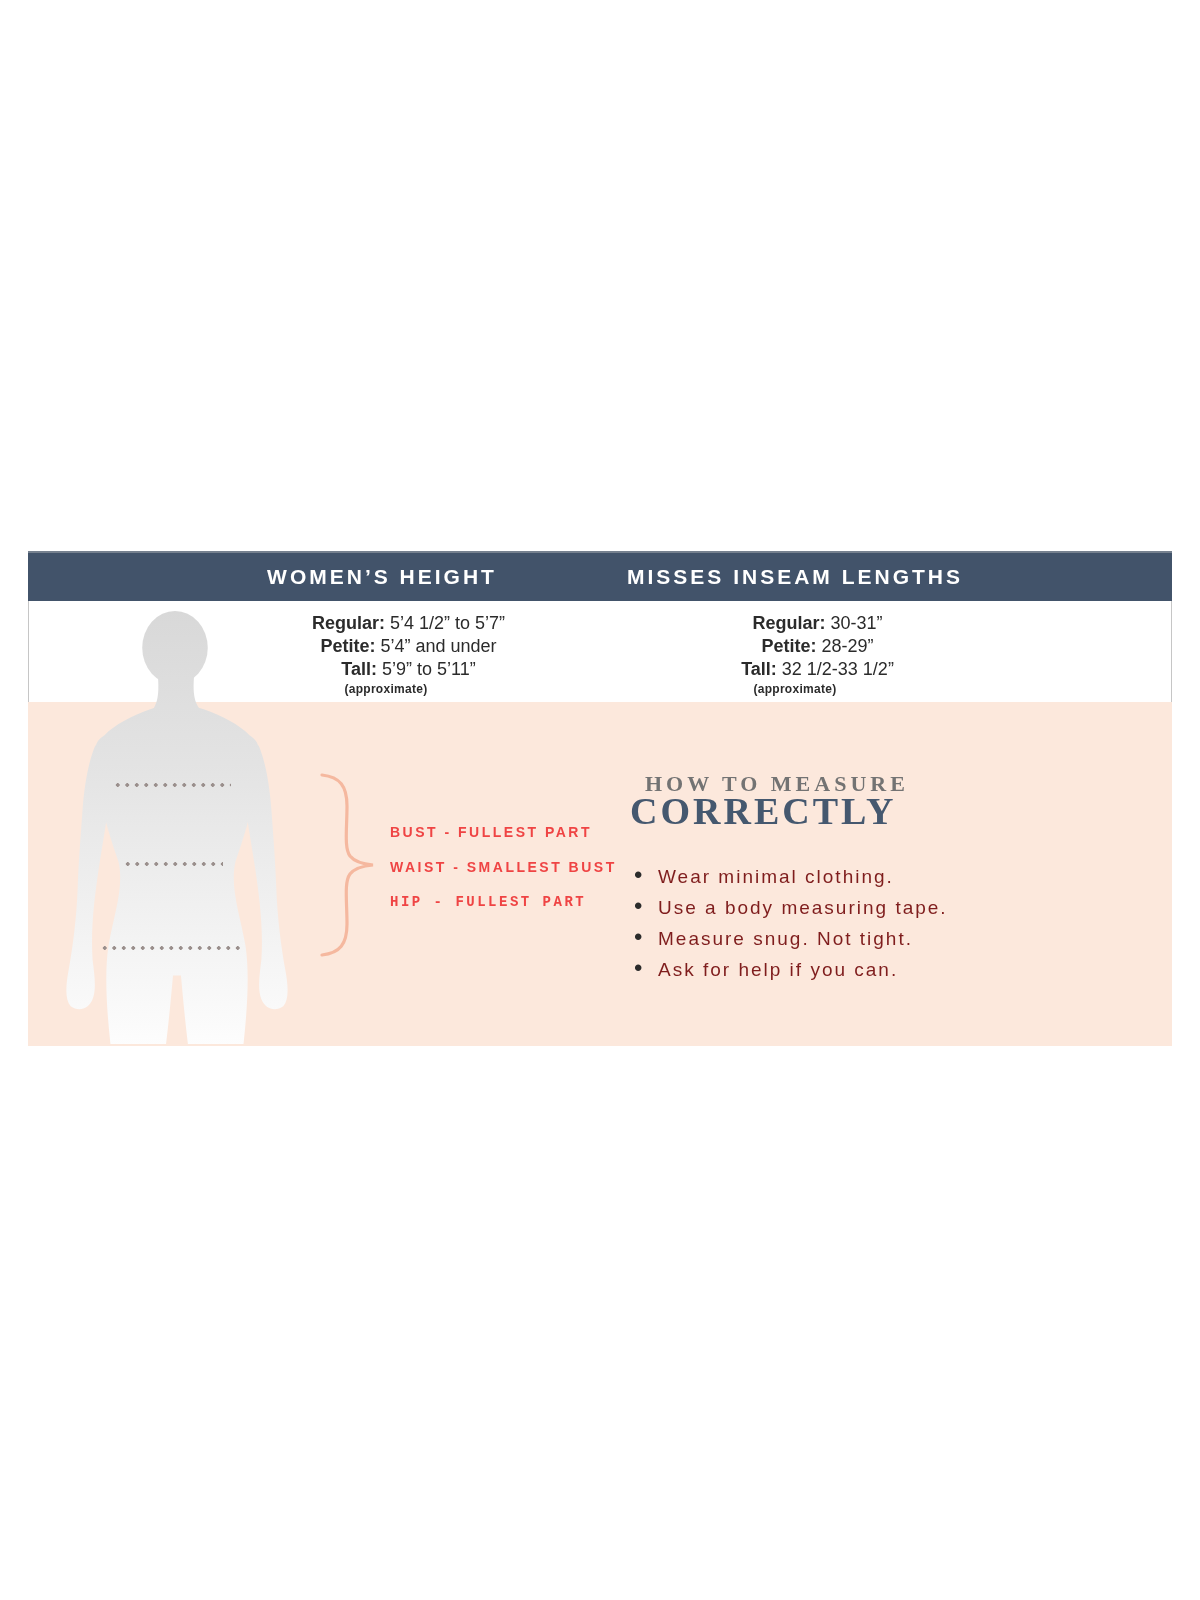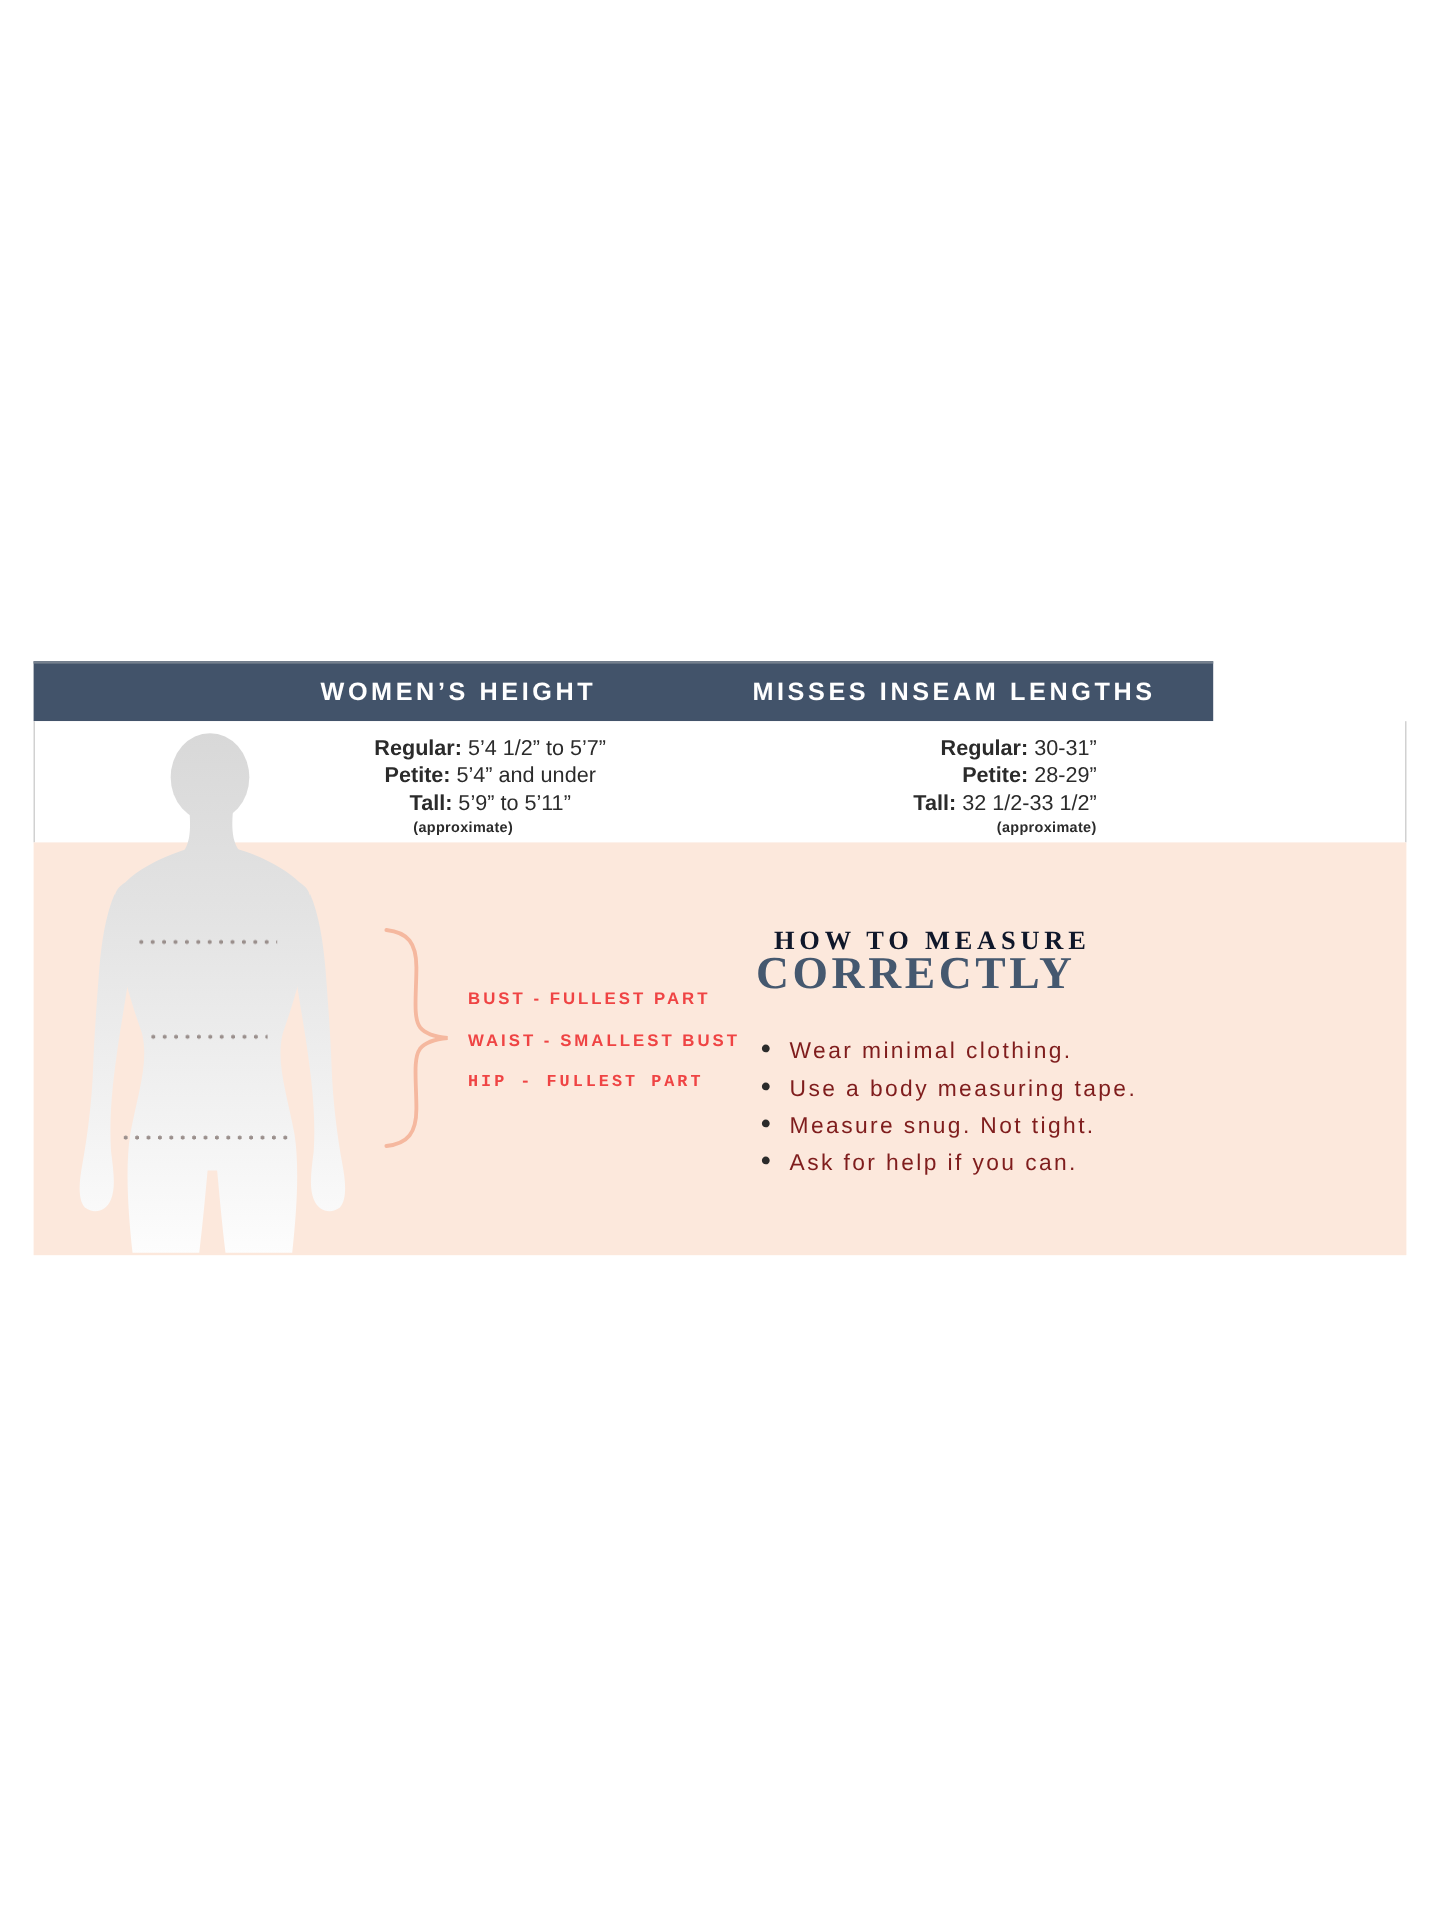--- a/index.html
+++ b/index.html
@@ -1,21 +1,21 @@
 <!DOCTYPE html>
 <html><head>
 <meta charset="utf-8">
 <style>
   html,body{margin:0;padding:0;background:#ffffff;}
   body{width:1200px;height:1600px;position:relative;overflow:hidden;
        font-family:"Liberation Sans", sans-serif;color:#2b2b2b;}
   .abs{position:absolute;}
 
   
-  .banner{left:28px;top:551px;width:983px;height:48px;background:#42536a;
+  .banner{left:28px;top:551px;width:1144px;height:48px;background:#42536a;
           border-top:2px solid #76818f;box-sizing:content-box;}
   .banner-title{position:absolute;top:0;height:48px;line-height:48px;
           transform:translateX(-50%);color:#ffffff;font-weight:bold;
           font-size:21px;letter-spacing:3px;white-space:nowrap;}
 
   
   .spec-band{left:28px;top:601px;width:1144px;height:101px;background:#ffffff;
           border-left:1px solid #c6c6c6;border-right:1px solid #c6c6c6;box-sizing:border-box;}
   .spec-col{top:612px;transform:translateX(-50%);text-align:center;white-space:nowrap;}
   .spec-row{font-size:18px;line-height:23px;}
@@ -38,21 +38,21 @@
   
   .brace{left:312px;top:770px;width:70px;height:190px;}
 
   
   .mp-label{left:390px;font-size:14px;font-weight:bold;letter-spacing:2.5px;
             color:#ef4444;white-space:nowrap;}
   .mp-bust{top:824px;} .mp-waist{top:859px;} .mp-hip{top:894px;font-family:Liberation Mono, monospace;}
 
   
   .howto-1{left:645px;top:771px;font-family:"Liberation Serif", serif;font-weight:bold;
-           font-size:22px;letter-spacing:4px;color:#0f172a;white-space:nowrap;}
+           font-size:22px;letter-spacing:4px;color:#737373;white-space:nowrap;}
   .howto-2{left:630px;top:789px;font-family:"Liberation Serif", serif;font-weight:bold;
            font-size:38px;letter-spacing:3px;color:#45586f;white-space:nowrap;}
 
   
   .instr{left:634px;top:859px;margin:0;padding:0;list-style:none;}
   .instr li{display:flex;align-items:baseline;height:31px;}
   .bullet{font-size:24px;line-height:31px;color:#2b2b2b;width:24px;flex:0 0 24px;}
   .instr-text{font-size:19px;line-height:31px;letter-spacing:2px;color:#7f1d1d;white-space:nowrap;}
 </style>
 </head>
@@ -73,21 +73,21 @@
     </div>
     <div class="spec-row">
       <span class="spec-label">Petite:</span><span>5’4” and under</span>
     </div>
     <div class="spec-row">
       <span class="spec-label">Tall:</span><span>5’9” to 5’11”</span>
     </div>
     <div class="spec-note">(approximate)</div>
   </div>
 
-  <div class="abs spec-col" style="left:815px;text-align:right;">
+  <div class="abs spec-col" style="left:795px;">
     <div class="spec-row">
       <span class="spec-label">Regular:</span><span>30-31”</span>
     </div>
     <div class="spec-row">
       <span class="spec-label">Petite:</span><span>28-29”</span>
     </div>
     <div class="spec-row">
       <span class="spec-label">Tall:</span><span>32 1/2-33 1/2”</span>
     </div>
     <div class="spec-note">(approximate)</div>

